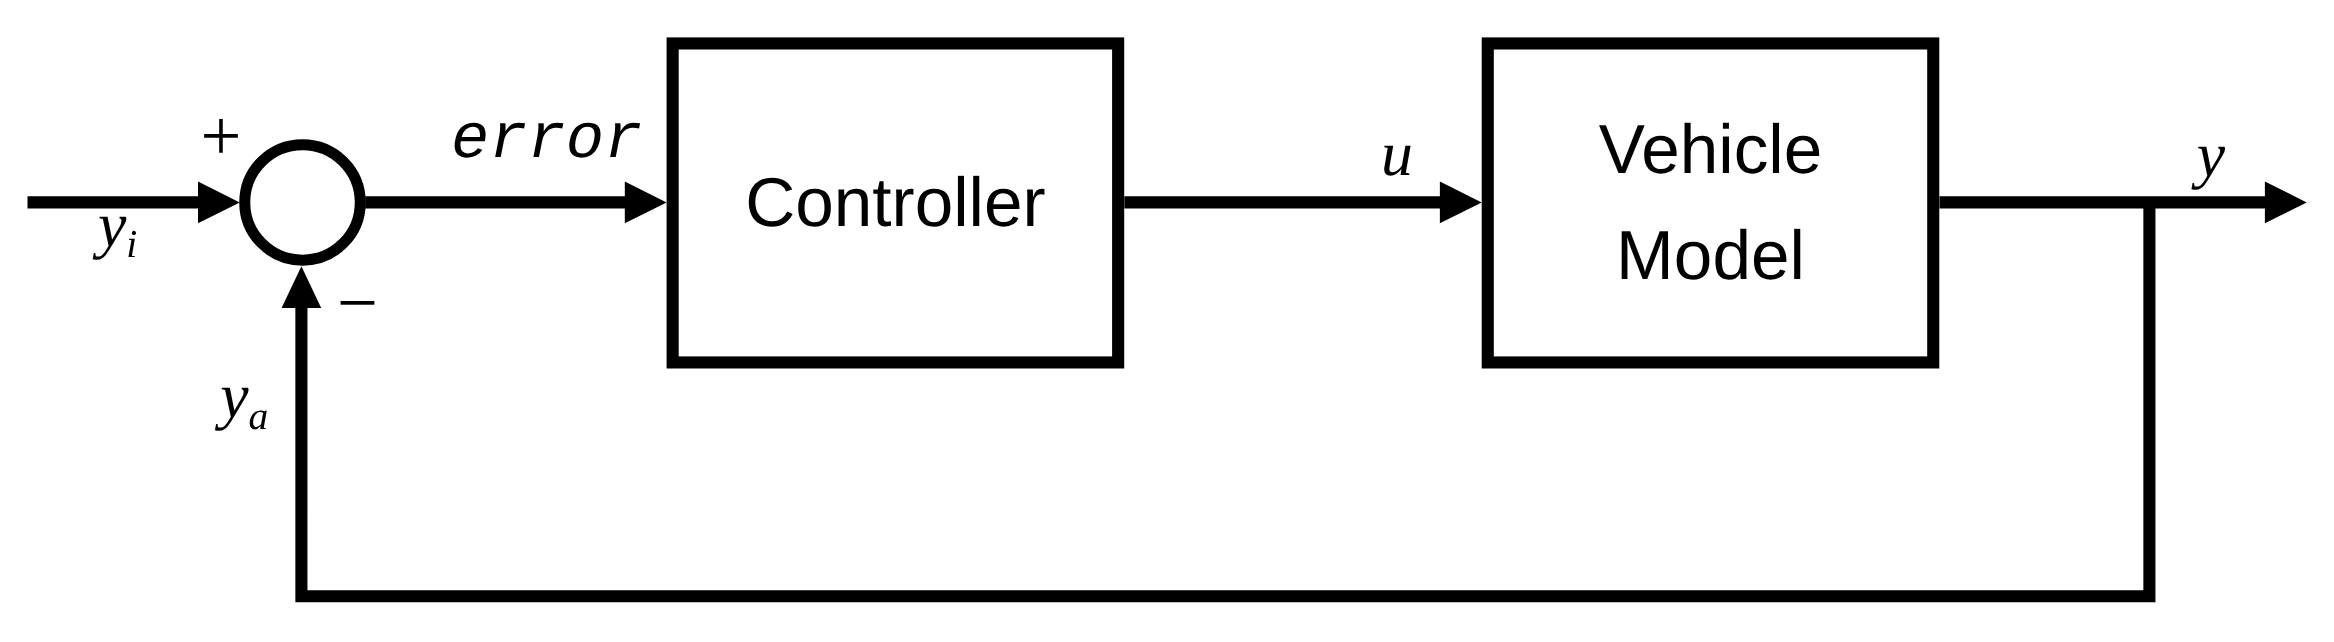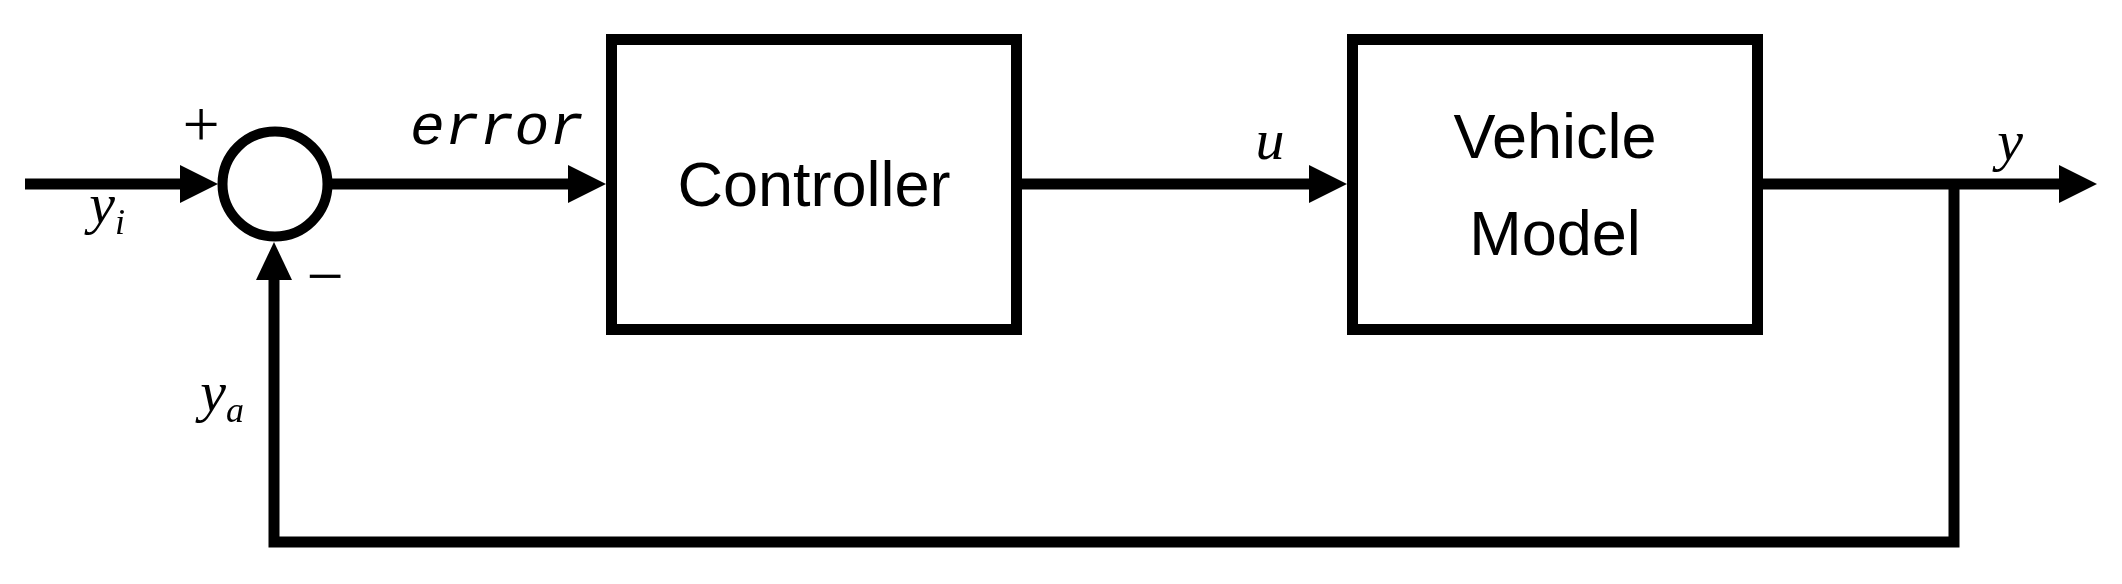--- a/index.html
+++ b/index.html
@@ -62,21 +62,21 @@
     transform: translate(-50%, -50%);
     font-family: "Liberation Serif", serif;
     font-style: normal;
     font-size: 66px;
     line-height: 1;
     color: var(--ink, #000);
   }
   .plus-sign  { left: 201px; top: 124px; }
   .minus-sign { left: 325px; top: 276px; }
   .input-signal    { left: 107px;  top: 208px; }
-  .feedback-signal { left: 222px;  top: 396px; }
+  .feedback-signal { left: 222px;  top: 364px; }
   .error-signal    { left: 497px;  top: 129px; font-family: Liberation Mono, monospace; }
   .control-signal  { left: 1270px; top: 140px; }
   .output-signal   { left: 2010px; top: 141px; }
 </style>
 </head>
 <body>
 
 <div class="stage">
 
   <svg class="canvas" viewBox="0 0 2122 584" xmlns="http://www.w3.org/2000/svg" fill="none" stroke="currentColor" stroke-width="11">

